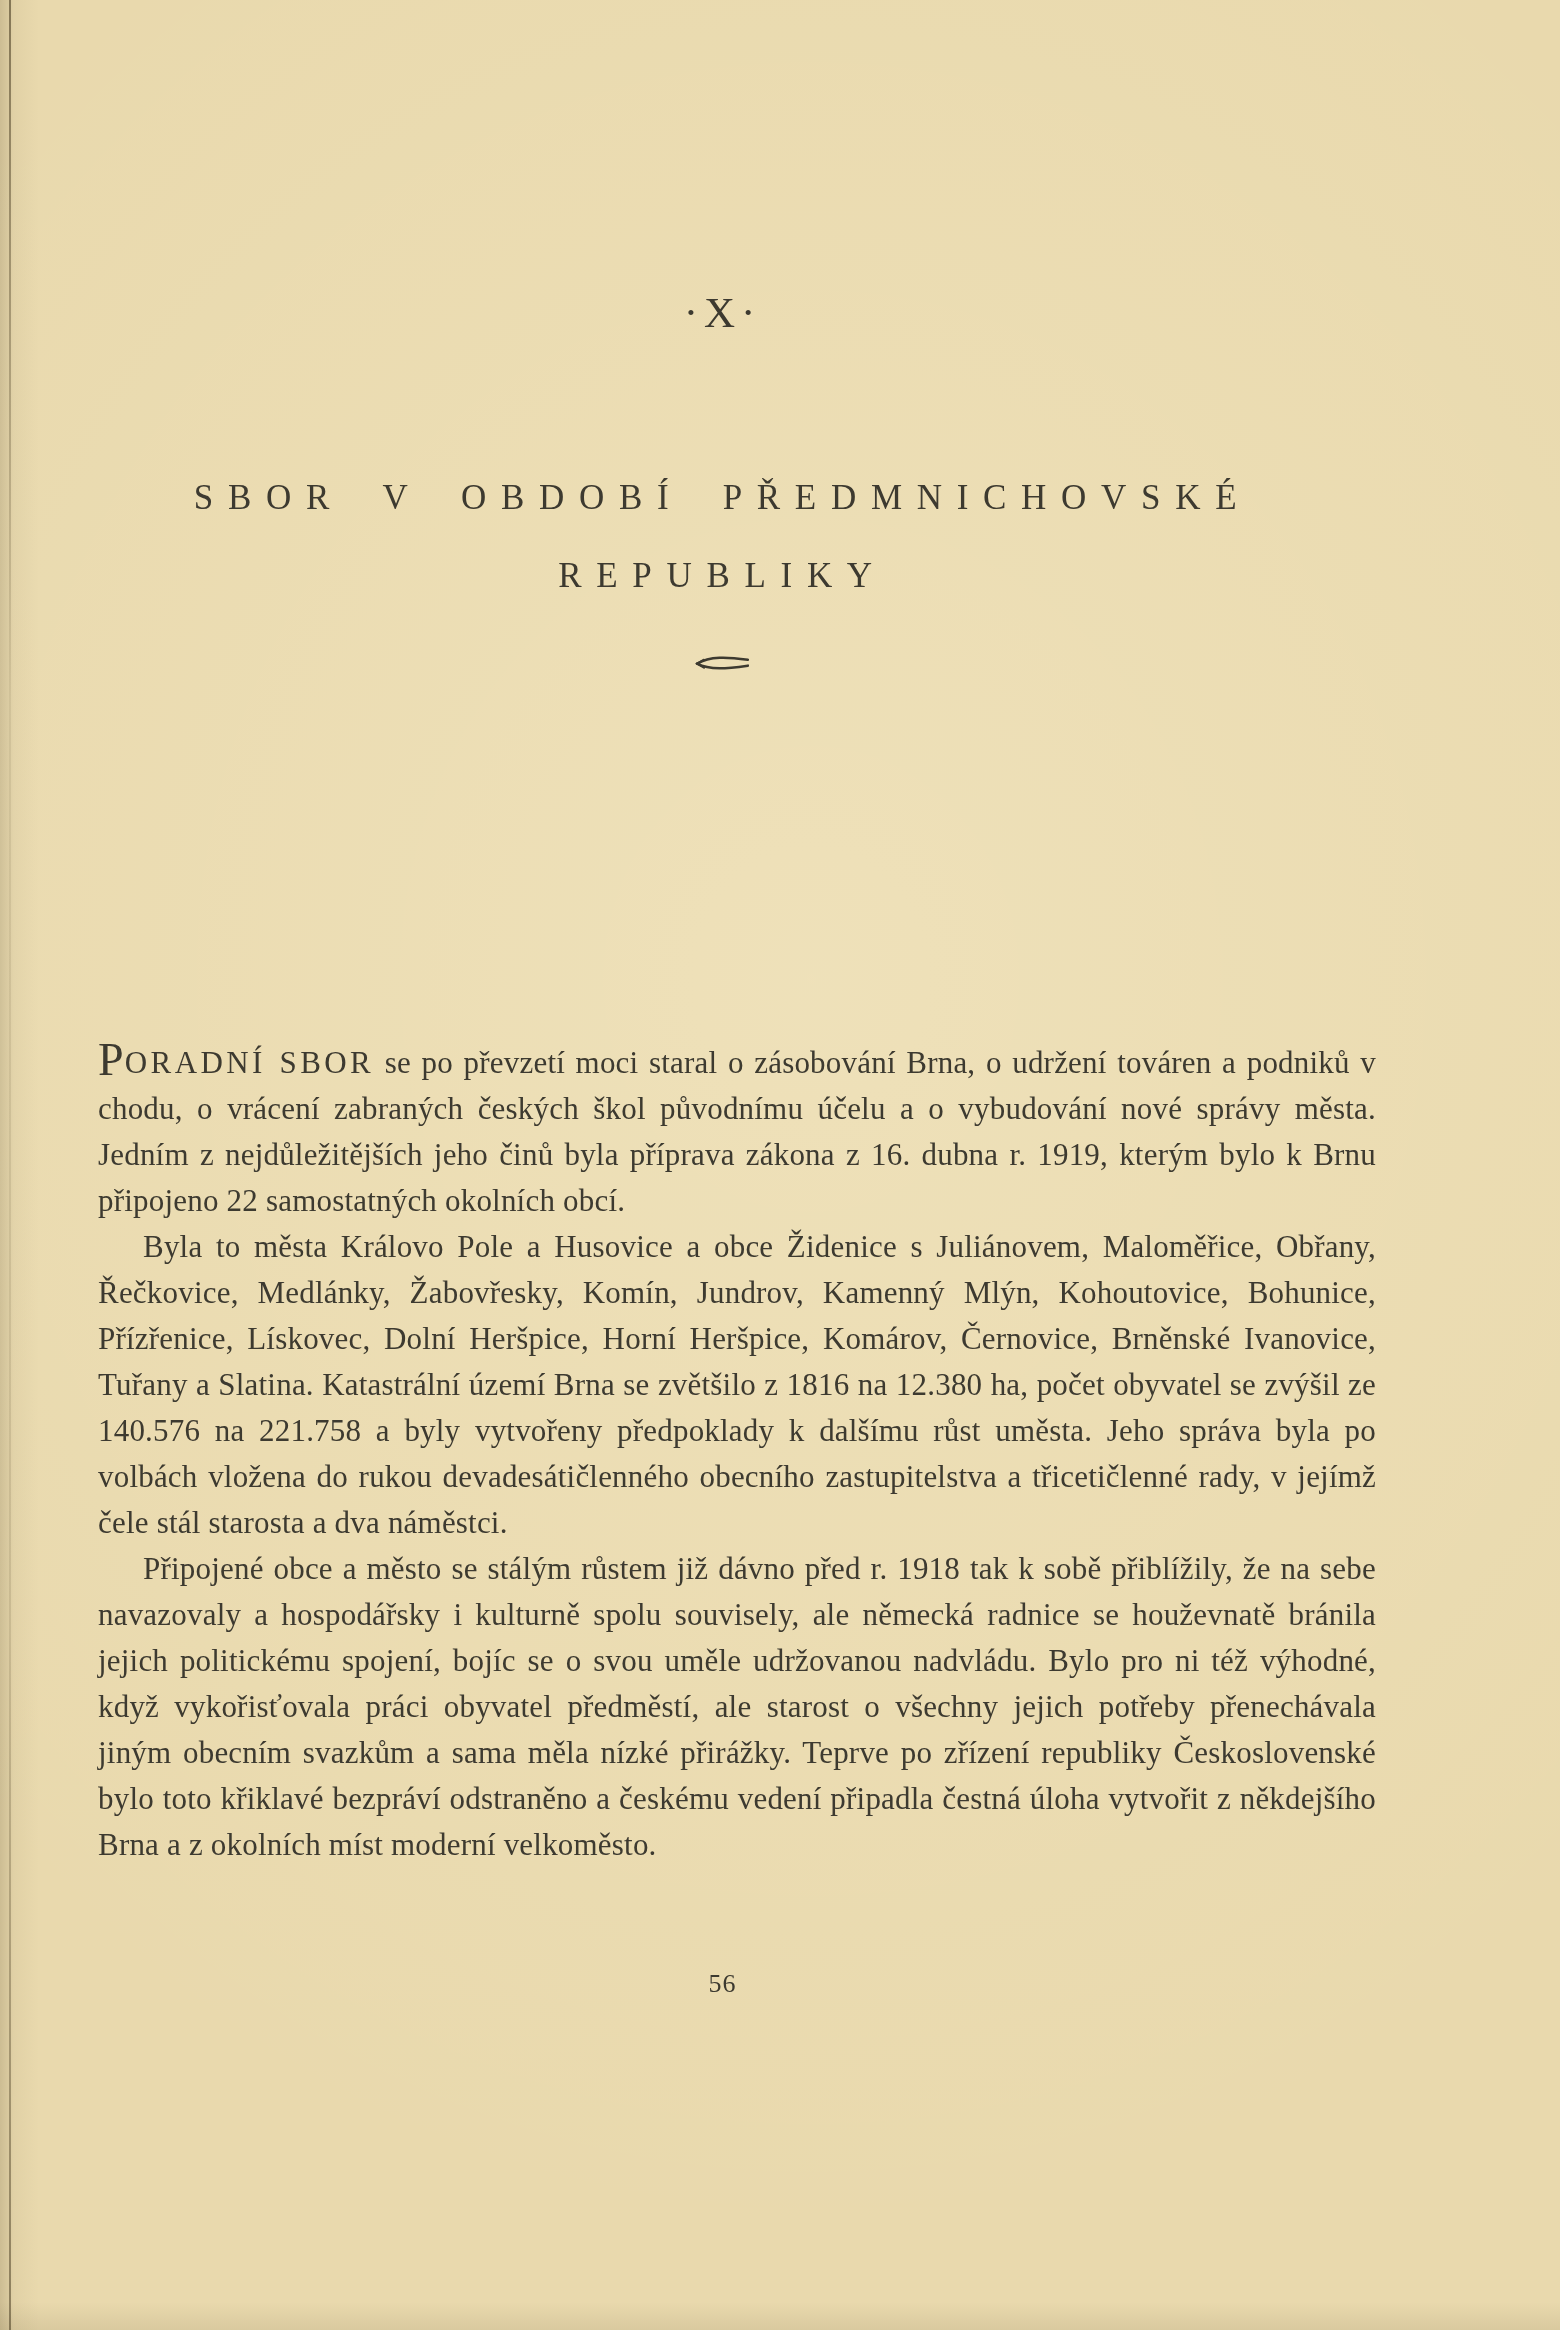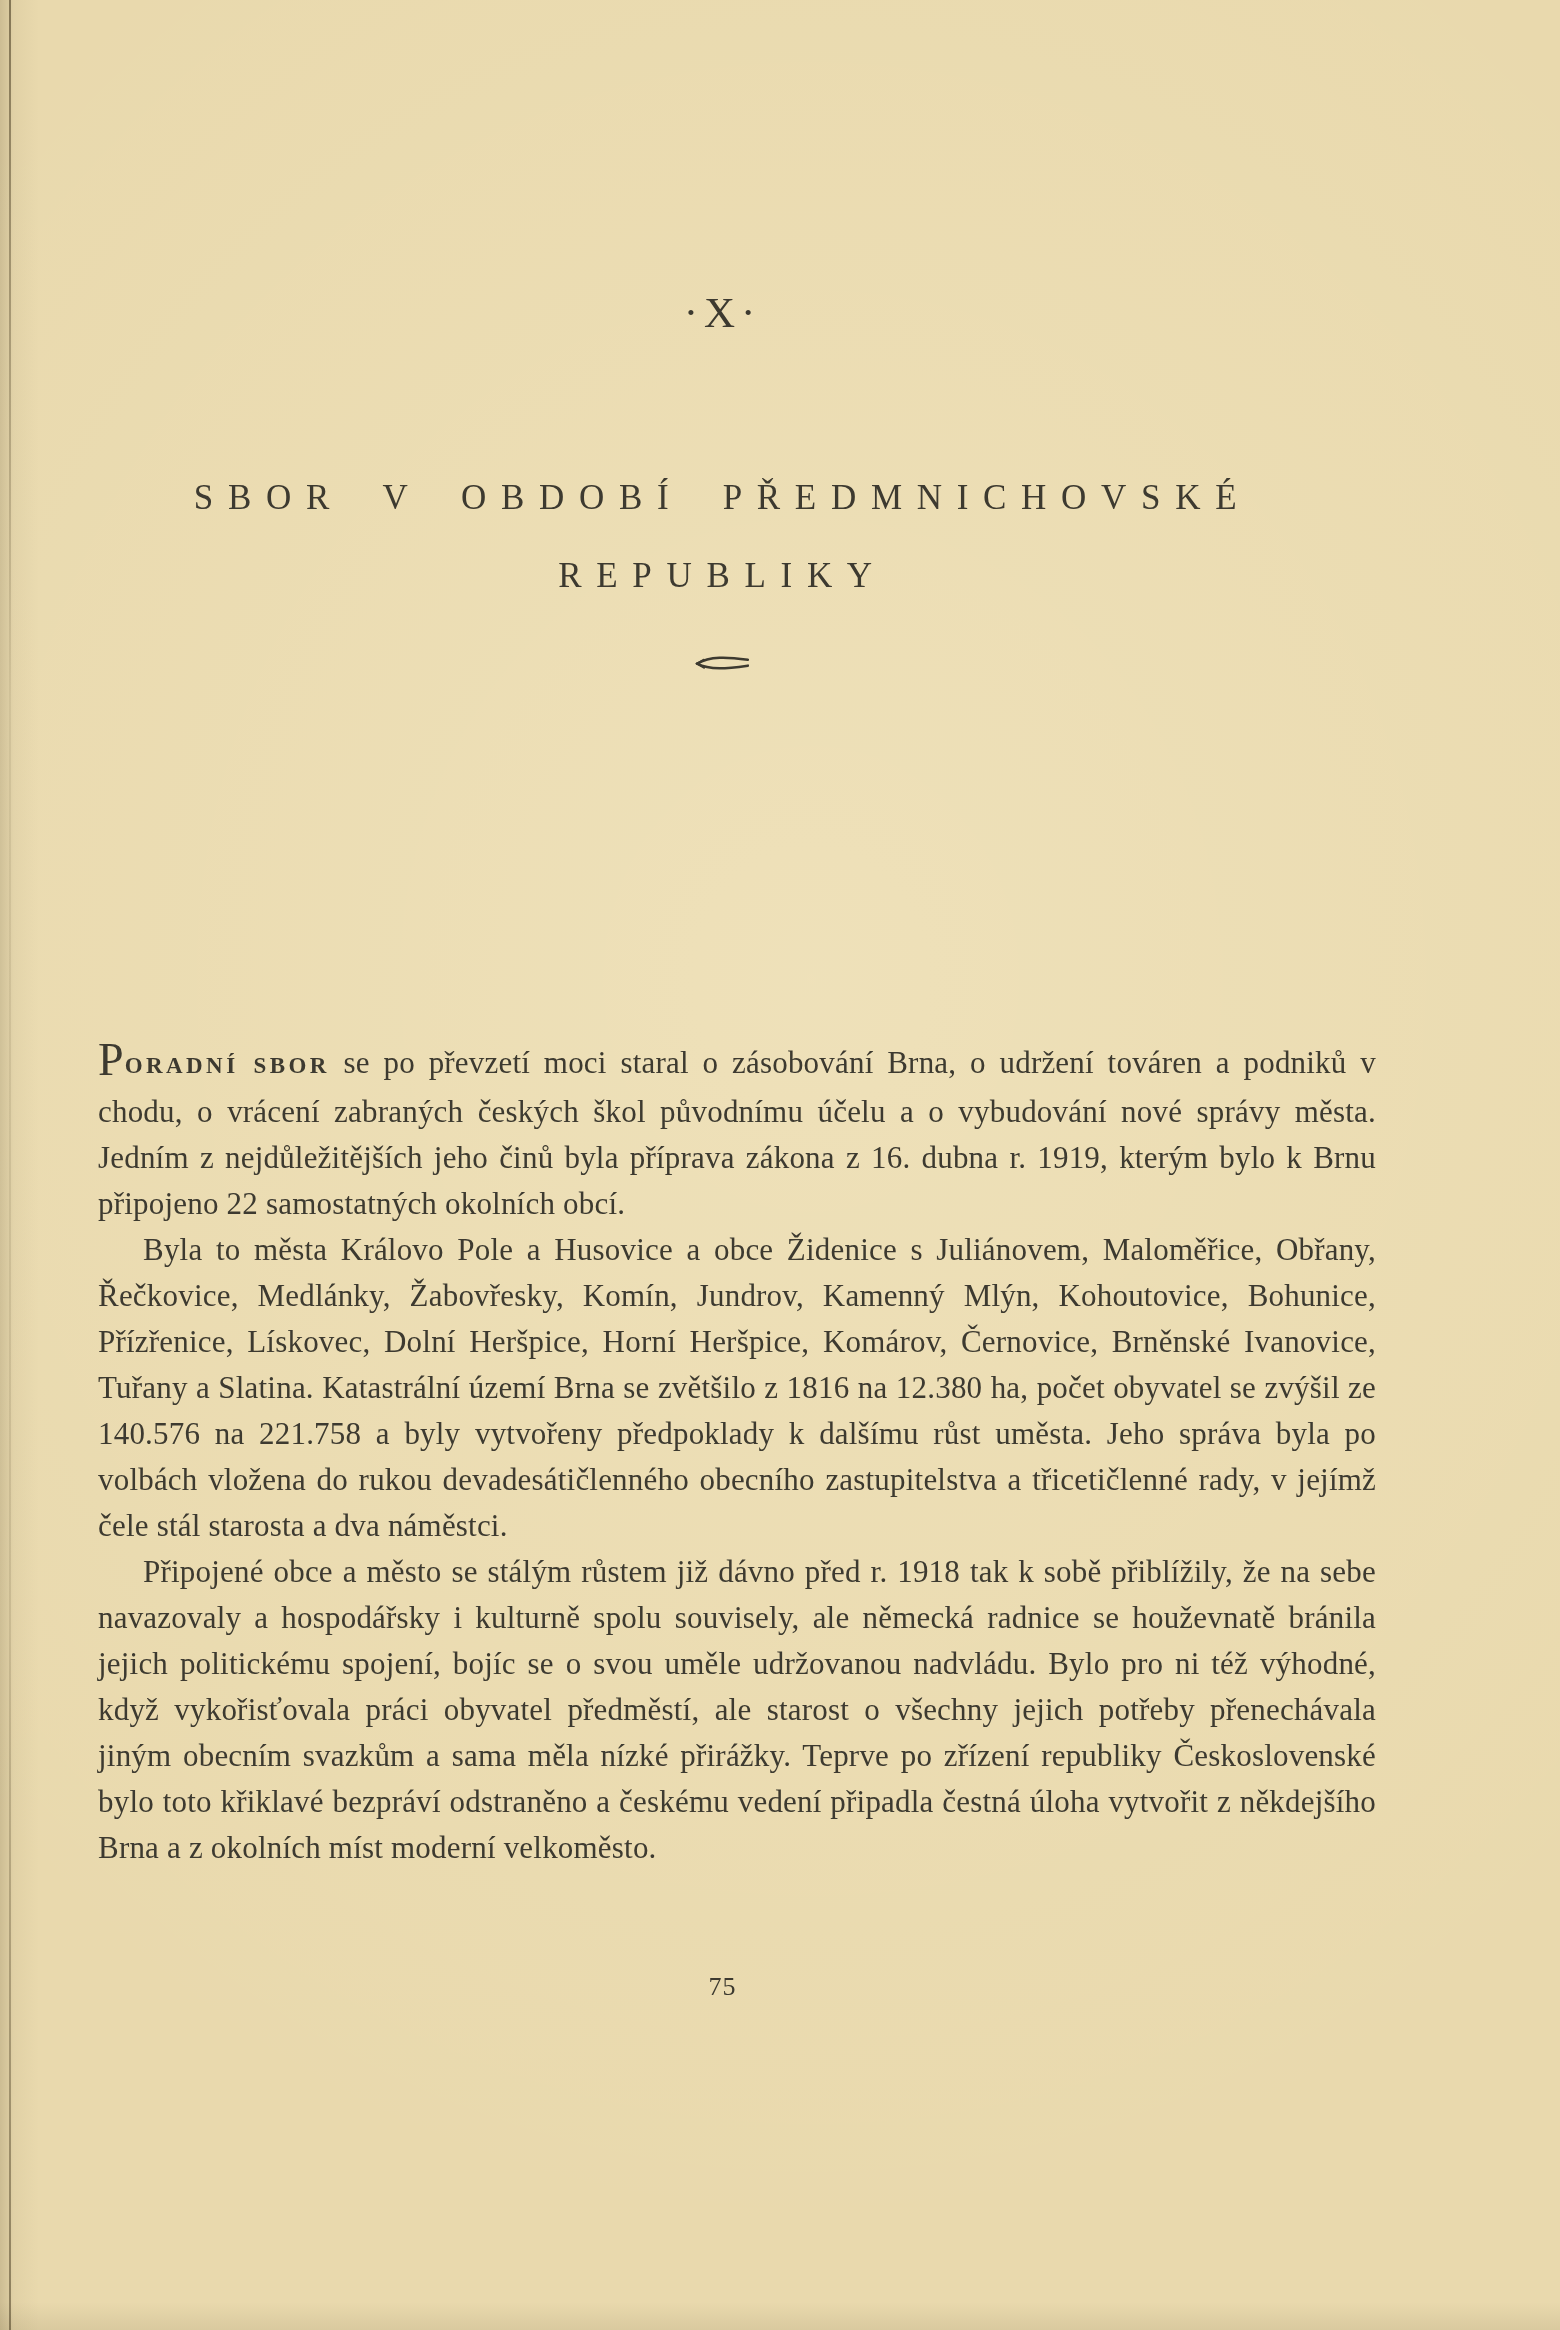--- a/index.html
+++ b/index.html
@@ -72,24 +72,23 @@
   }
   .body-text p.indented{
     text-indent:45px;
   }
   .initial{
     font-size:46px;
     line-height:29px;
     vertical-align:-2px;
   }
   .smallcaps{
-    font-size:23px;
+    font-size:31px;
     letter-spacing:3.4px;
     margin-left:1px;
-    font-weight:bold;
   }
   .page-number{
     margin:101px 0 0 -29px;
     text-align:center;
     font-size:26px;
     letter-spacing:1px;
   }
 </style>
 </head>
 <body>
@@ -116,17 +115,17 @@
     <div class="body-text">
 
       <p><span class="initial">P</span><span class="smallcaps">ORADNÍ SBOR</span> <span>se po převzetí moci staral o zásobování Brna, o udržení továren a podniků v chodu, o vrácení zabraných českých škol původnímu účelu a o vybudování nové správy města. Jedním z nejdůležitějších jeho činů byla příprava zákona z 16. dubna r. 1919, kterým bylo k Brnu připojeno 22 samostatných okolních obcí.</span></p>
 
       <p class="indented">Byla to města Královo Pole a Husovice a obce Židenice s Juliánovem, Maloměřice, Obřany, Řečkovice, Medlánky, Žabovřesky, Komín, Jundrov, Kamenný Mlýn, Kohoutovice, Bohunice, Přízřenice, Lískovec, Dolní Heršpice, Horní Heršpice, Komárov, Černovice, Brněnské Ivanovice, Tuřany a Slatina. Katastrální území Brna se zvětšilo z 1816 na 12.380 ha, počet obyvatel se zvýšil ze 140.576 na 221.758 a byly vytvořeny předpoklady k dalšímu růst uměsta. Jeho správa byla po volbách vložena do rukou devadesátičlenného obecního zastupitelstva a třicetičlenné rady, v jejímž čele stál starosta a dva náměstci.</p>
 
       <p class="indented">Připojené obce a město se stálým růstem již dávno před r. 1918 tak k sobě přiblížily, že na sebe navazovaly a hospodářsky i kulturně spolu souvisely, ale německá radnice se houževnatě bránila jejich politickému spojení, bojíc se o svou uměle udržovanou nadvládu. Bylo pro ni též výhodné, když vykořisťovala práci obyvatel předměstí, ale starost o všechny jejich potřeby přenechávala jiným obecním svazkům a sama měla nízké přirážky. Teprve po zřízení republiky Československé bylo toto křiklavé bezpráví odstraněno a českému vedení připadla čestná úloha vytvořit z někdejšího Brna a z okolních míst moderní velkoměsto.</p>
 
     </div>
 
-    <div class="page-number">75</div>
+    <div class="page-number">56</div>
 
   </div>
 </div>
 
 
 </body></html>

